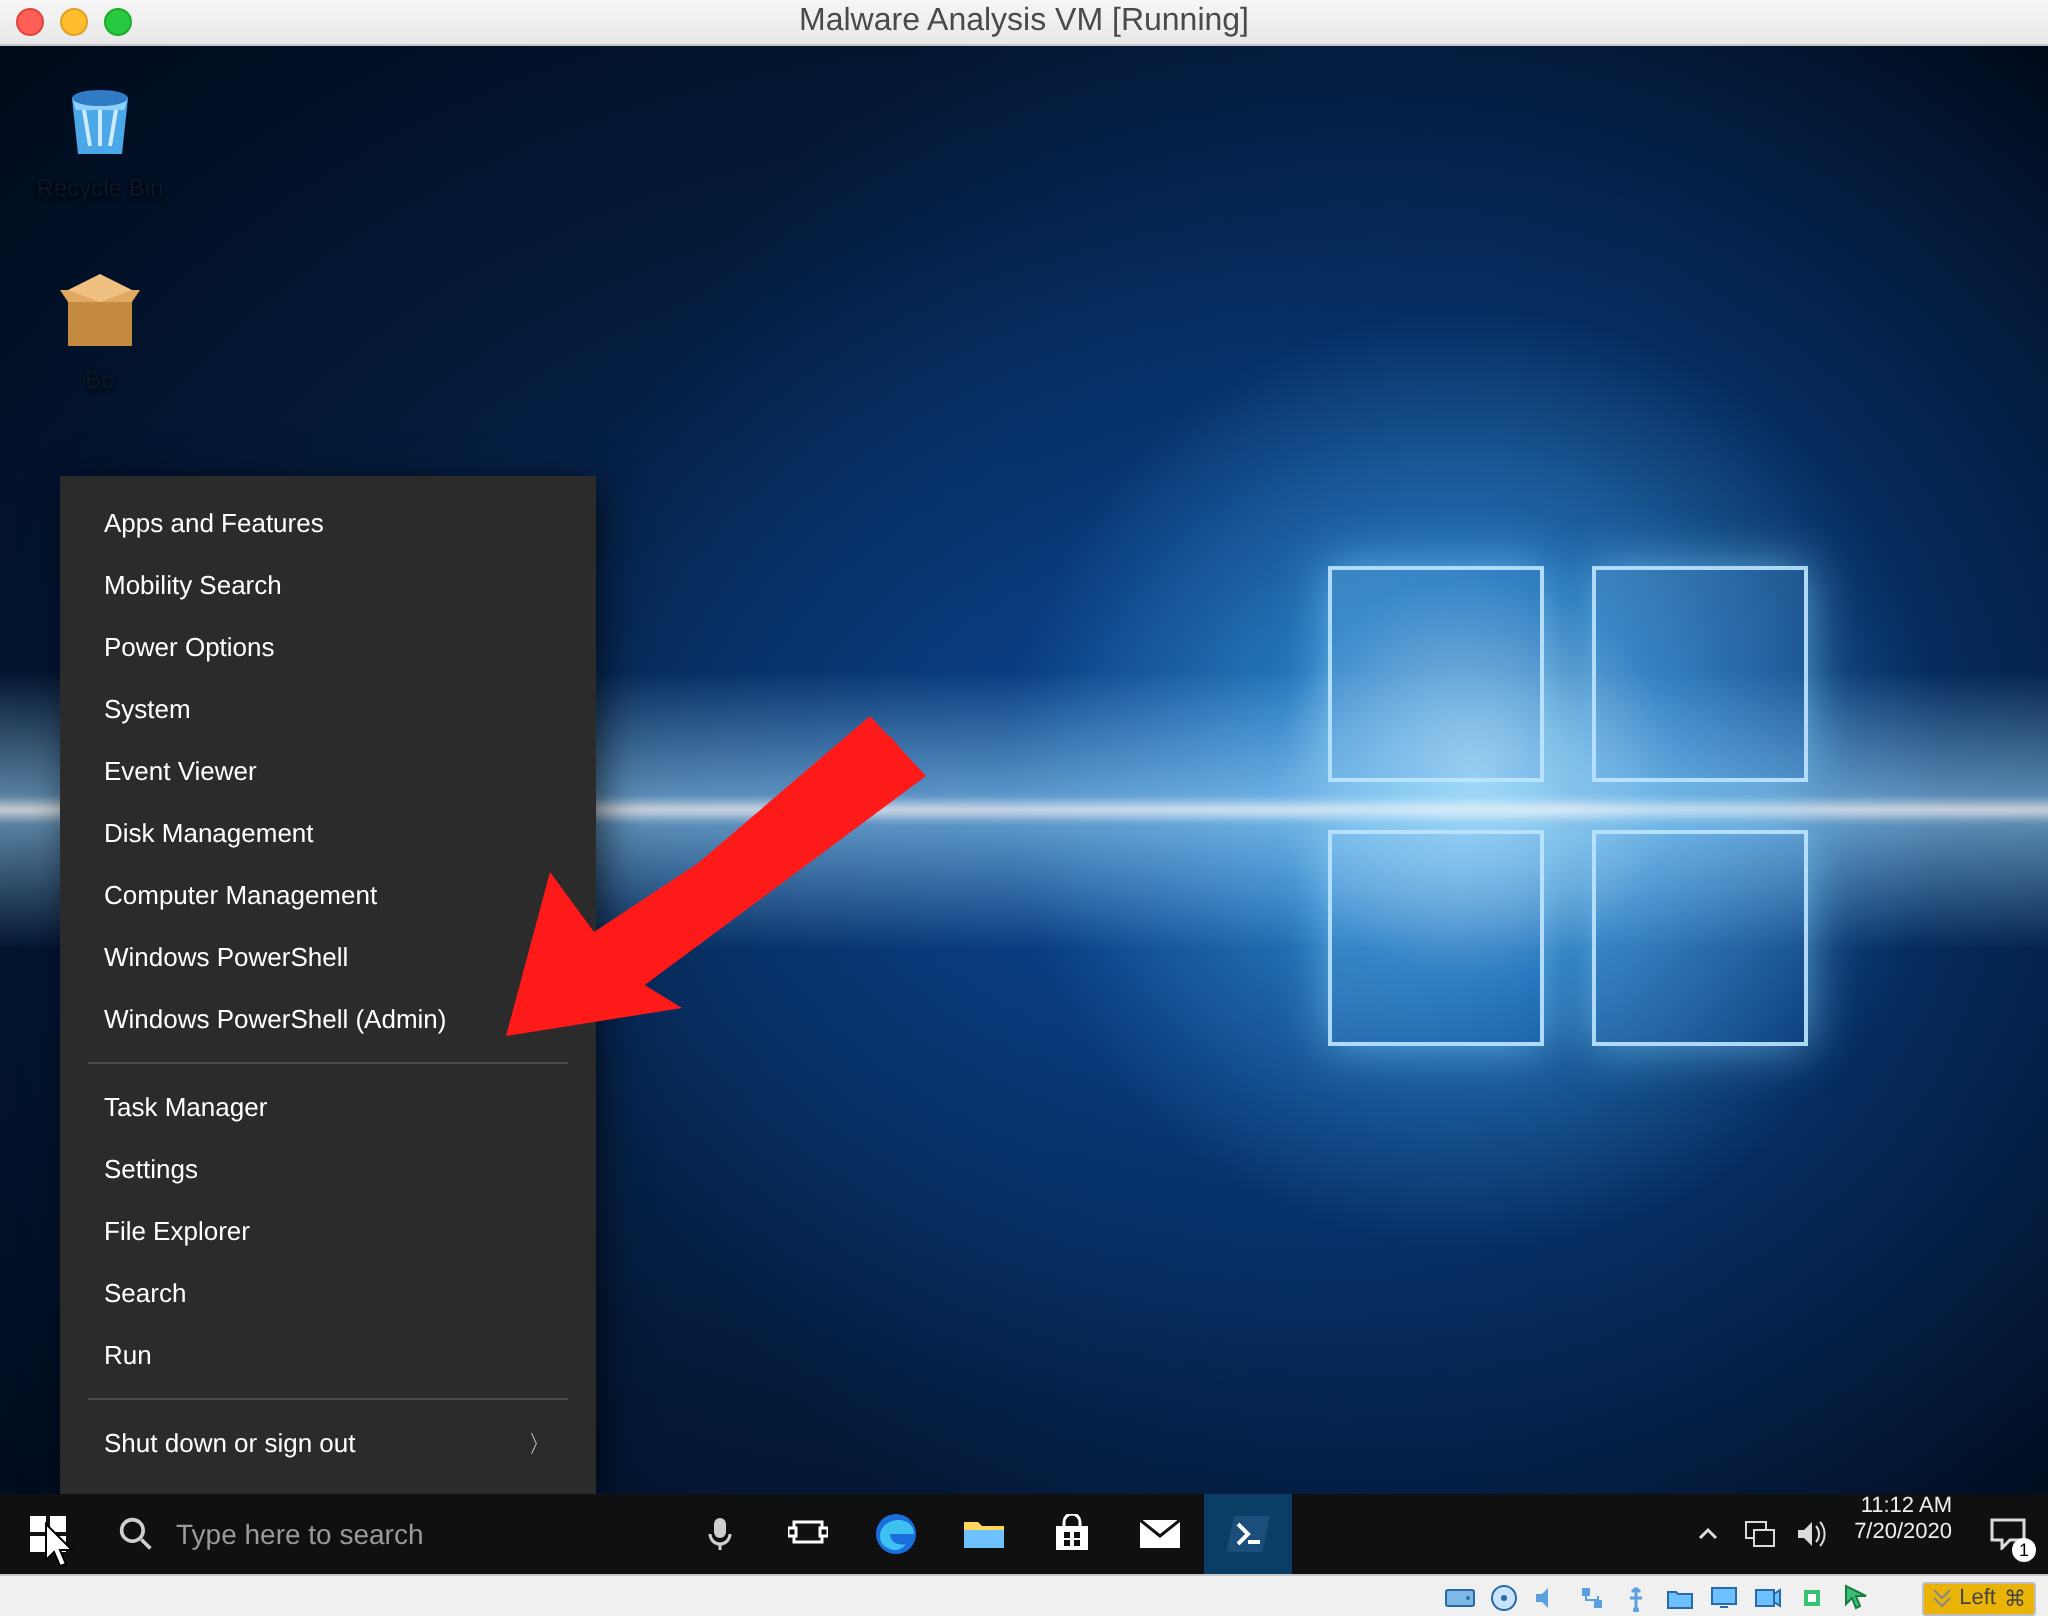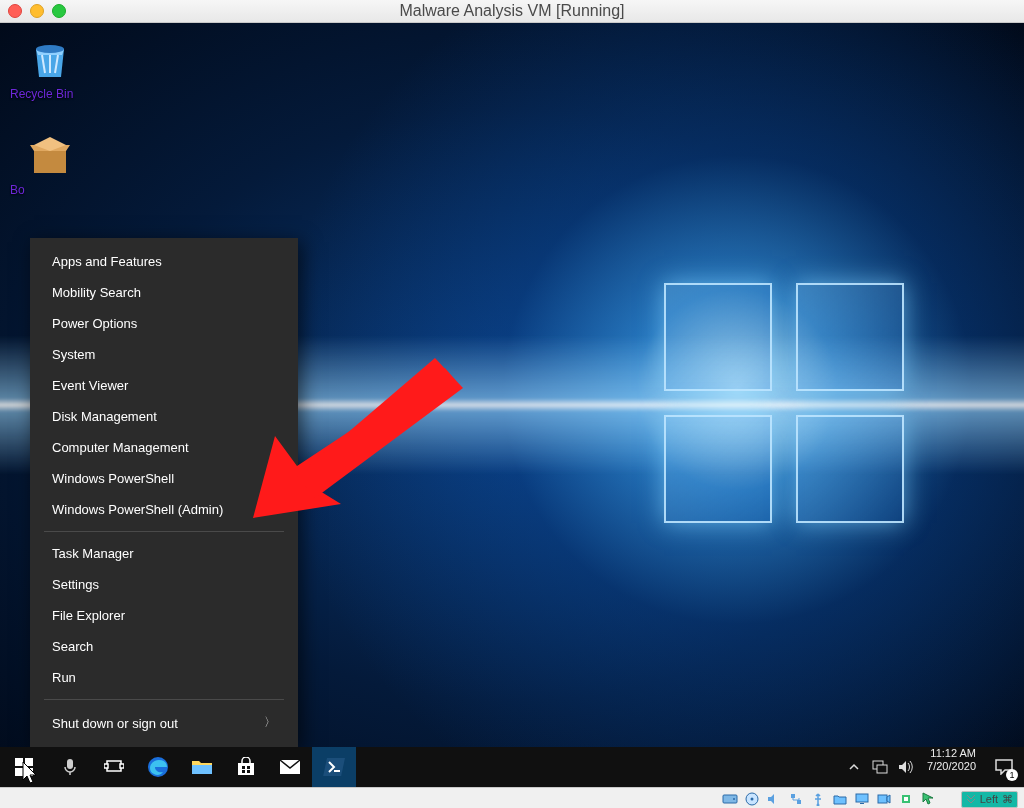--- a/index.html
+++ b/index.html
@@ -21,45 +21,45 @@
   .beam{position:absolute;top:50%;left:-10%;width:140%;height:140px;transform:translateY(-50%);pointer-events:none;
         background:linear-gradient(180deg, rgba(120,200,255,0) 0%, rgba(160,220,255,0.55) 45%, rgba(255,255,255,0.8) 50%, rgba(160,220,255,0.55) 55%, rgba(120,200,255,0) 100%);
         filter:blur(1px);}
   .logo{position:absolute;right:120px;top:260px;width:240px;height:240px;}
   .pane{position:absolute;border:2px solid rgba(190,230,255,0.9);background:linear-gradient(135deg, rgba(140,210,255,0.25), rgba(30,120,220,0.15));box-shadow:0 0 22px rgba(130,210,255,0.6);}
   .pane.tl1{left:0;top:0;width:104px;height:104px;}
   .pane.tr1{right:0;top:0;width:104px;height:104px;}
   .pane.bl1{left:0;bottom:0;width:104px;height:104px;}
   .pane.br1{right:0;bottom:0;width:104px;height:104px;}
   
-  .dicon{position:absolute;width:80px;color:#6d28d9;font-size:12px;text-shadow:0 1px 2px #000;}
+  .dicon{position:absolute;width:80px;color:#0f172a;text-align:center;font-size:12px;text-shadow:0 1px 2px #000;}
   .dicon .ic{width:48px;height:48px;margin:0 auto 4px;}
   
   .winx{position:absolute;left:30px;bottom:40px;width:268px;background:#2b2b2b;color:#fff;font-size:13px;box-shadow:4px 4px 18px rgba(0,0,0,0.6);padding:8px 0;}
-  .winx .item{padding:8px 22px;cursor:default;display:flex;justify-content:space-between;align-items:flex-end;}
+  .winx .item{padding:8px 22px;cursor:default;display:flex;justify-content:space-between;align-items:flex-start;}
   .winx hr{border:none;border-top:1px solid #4a4a4a;margin:6px 14px;}
   .chev{color:#cfcfcf;font-size:12px;}
   
   .taskbar{position:absolute;left:0;right:0;bottom:0;height:40px;background:#101010;display:flex;align-items:center;color:#fff;}
   .start{width:48px;height:40px;display:flex;align-items:center;justify-content:center;}
   .searchbox{display:flex;align-items:center;height:40px;width:290px;color:#9a9a9a;}
   .searchbox .sicon{width:40px;display:flex;justify-content:center;}
   .searchbox .stext{font-size:14px;}
   .tbtn{width:44px;height:40px;display:flex;align-items:center;justify-content:center;color:#fff;}
   .tbtn svg{display:block;}
   .tbtn.ps{background:#0b3e66;}
   .tray{margin-left:auto;display:flex;height:40px;}
   .tray .ti{width:26px;display:flex;justify-content:center;align-items:center;color:#dcdcdc;}
   .clock{font-size:11px;line-height:13px;text-align:right;padding:0 8px;color:#eee;}
   .notif{width:40px;display:flex;justify-content:center;align-items:center;position:relative;}
   .notif .badge{position:absolute;bottom:6px;right:6px;background:#fff;color:#000;border-radius:50%;font-size:9px;width:12px;height:12px;display:flex;align-items:center;justify-content:center;}
   
   .vbstatus{height:22px;background:#f0f0f0;border-top:1px solid #c9c9c9;display:flex;align-items:center;justify-content:flex-end;gap:4px;padding:0 6px;font-size:11px;color:#444;}
   .vbstatus .sb{width:18px;height:16px;display:flex;align-items:center;justify-content:center;}
-  .vbstatus .hostkey{border:1px solid #bfbfbf;border-radius:2px;padding:1px 4px;margin-left:20px;background:#14b8a6;display:flex;align-items:center;gap:4px;}
+  .vbstatus .hostkey{border:1px solid #bfbfbf;border-radius:2px;padding:1px 4px;margin-left:20px;background:#eab308;display:flex;align-items:center;gap:4px;}
   
   .arrow{position:absolute;left:245px;top:335px;pointer-events:none;}
   
   .cursor{position:absolute;left:22px;bottom:2px;pointer-events:none;}
 </style>
 </head>
 <body>
 
 <div class="mac-titlebar">
   <div class="traffic">
@@ -164,20 +164,29 @@
 
   <div class="taskbar">
     <div class="start">
       <svg width="18" height="18" viewBox="0 0 18 18">
         <rect x="0" y="0" width="8" height="8" fill="#ffffff"></rect>
           <rect x="10" y="0" width="8" height="8" fill="#ffffff"></rect>
         <rect x="0" y="10" width="8" height="8" fill="#ffffff"></rect>
           <rect x="10" y="10" width="8" height="8" fill="#ffffff"></rect>
       </svg>
     </div>
+    <div class="searchbox">
+      <div class="sicon">
+        <svg width="18" height="18" viewBox="0 0 20 20">
+            <circle cx="8" cy="8" r="6" stroke="#cfcfcf" stroke-width="2" fill="none"></circle>
+            <line x1="13" y1="13" x2="18" y2="18" stroke="#cfcfcf" stroke-width="2"></line>
+          </svg>
+      </div>
+      <div class="stext">Type here to search</div>
+    </div>
     <div class="tbtn">
       <svg width="14" height="18" viewBox="0 0 14 18">
           <rect x="4" y="1" width="6" height="10" rx="3" fill="#cfcfcf"></rect>
           <path d="M2 9a5 5 0 0 0 10 0" stroke="#cfcfcf" stroke-width="1.5" fill="none"></path>
           <line x1="7" y1="14" x2="7" y2="17" stroke="#cfcfcf" stroke-width="1.5"></line>
         </svg>
     </div>
     <div class="tbtn">
       <svg width="20" height="16" viewBox="0 0 20 16">
           <rect x="3" y="2" width="14" height="10" stroke="#fff" stroke-width="1.5" fill="none"></rect>

